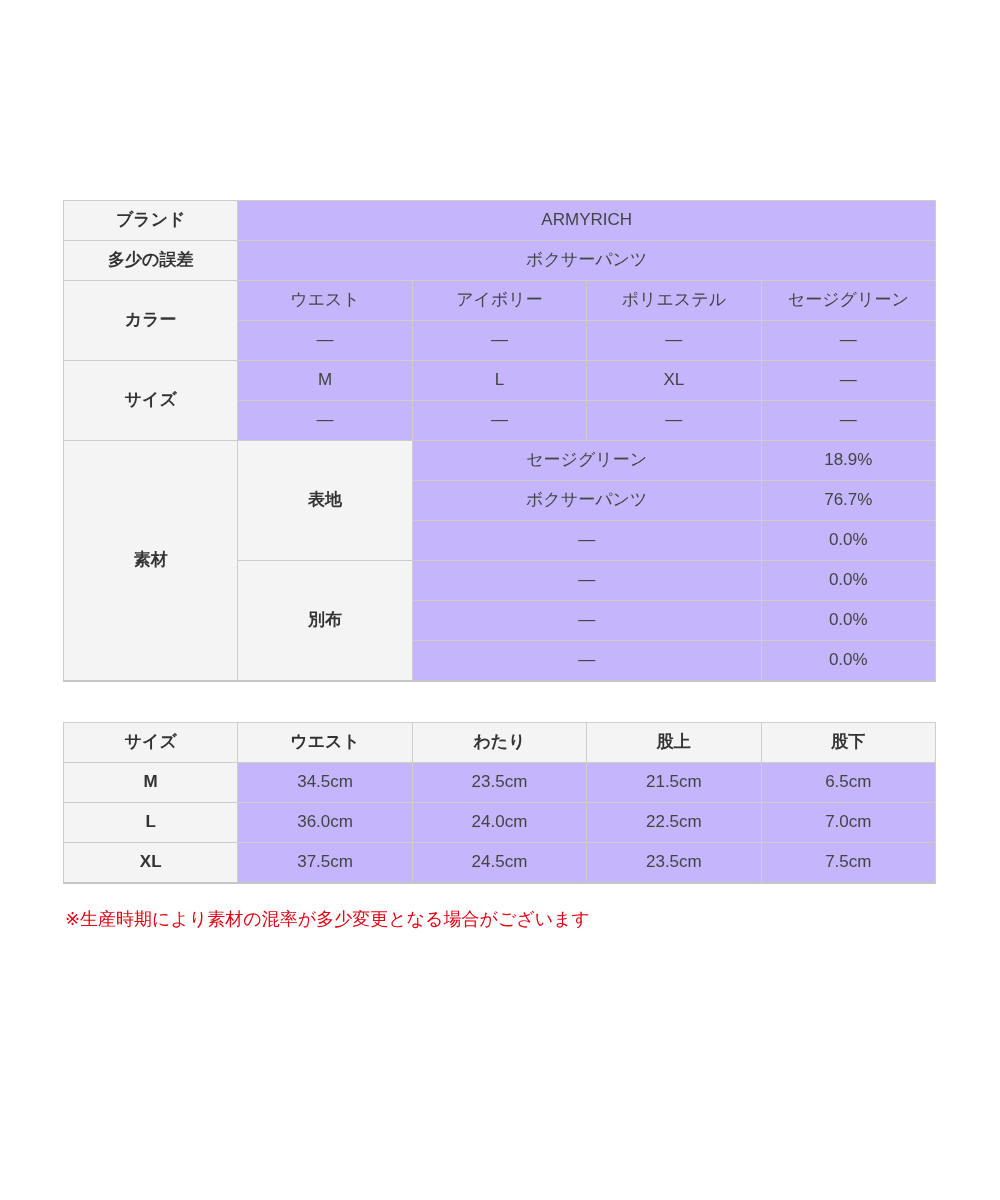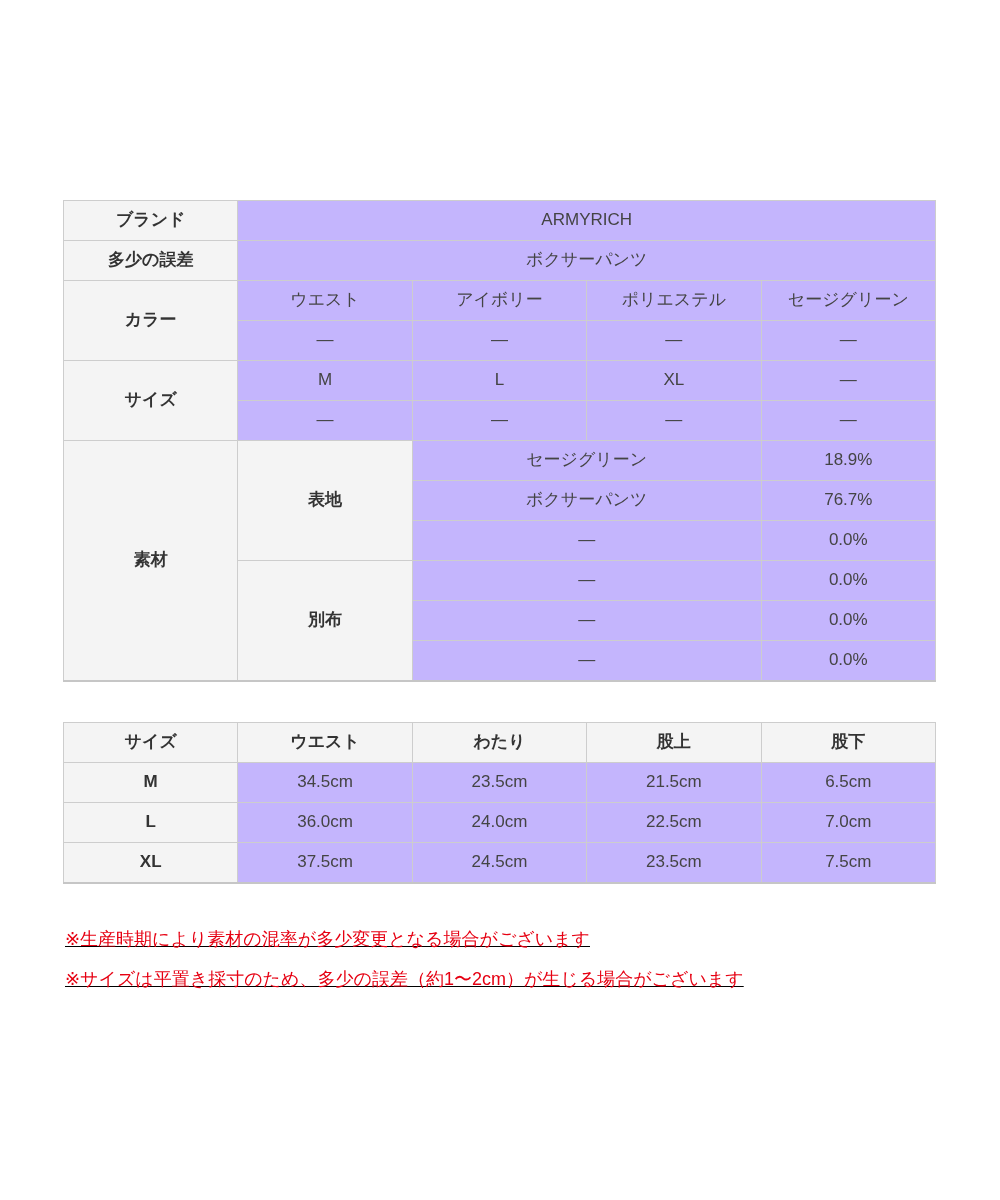--- a/index.html
+++ b/index.html
@@ -23,21 +23,21 @@
   th,td{
     border:1px solid var(--border);
     height:39px;padding:0;
     text-align:center;vertical-align:middle;
     font-size:17px;line-height:1.2;
     overflow:hidden;white-space:nowrap;
   }
   th{background:var(--header-bg);color:var(--head-text);font-weight:bold;}
   td{background:#c4b5fd;color:var(--cell-text);font-weight:normal;}
   .size-table{margin-top:40px;}
-  .notes{margin-top:42px;padding-left:2px;text-decoration:underline;}
+  .notes{margin-top:22px;padding-left:2px;}
   .note{
     color:var(--note-red);
     font-size:18px;line-height:26px;
     margin:0 0 14px 0;
   }
 </style>
 </head>
 <body>
 
 <div class="content">
@@ -150,16 +150,15 @@
         <td>37.5cm</td>
         <td>24.5cm</td>
         <td>23.5cm</td>
         <td>7.5cm</td>
       </tr>
     </tbody>
   </table>
 
   <div class="notes">
     <p class="note">※生産時期により素材の混率が多少変更となる場合がございます</p>
-    <p class="note">※サイズは平置き採寸のため、多少の誤差（約1〜2cm）が生じる場合がございます</p>
   </div>
 
 </div>
 
 </body></html>

